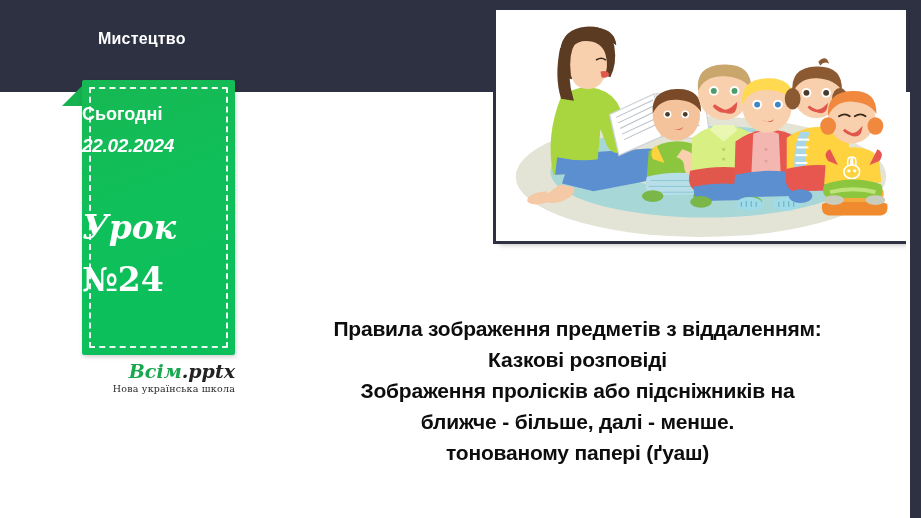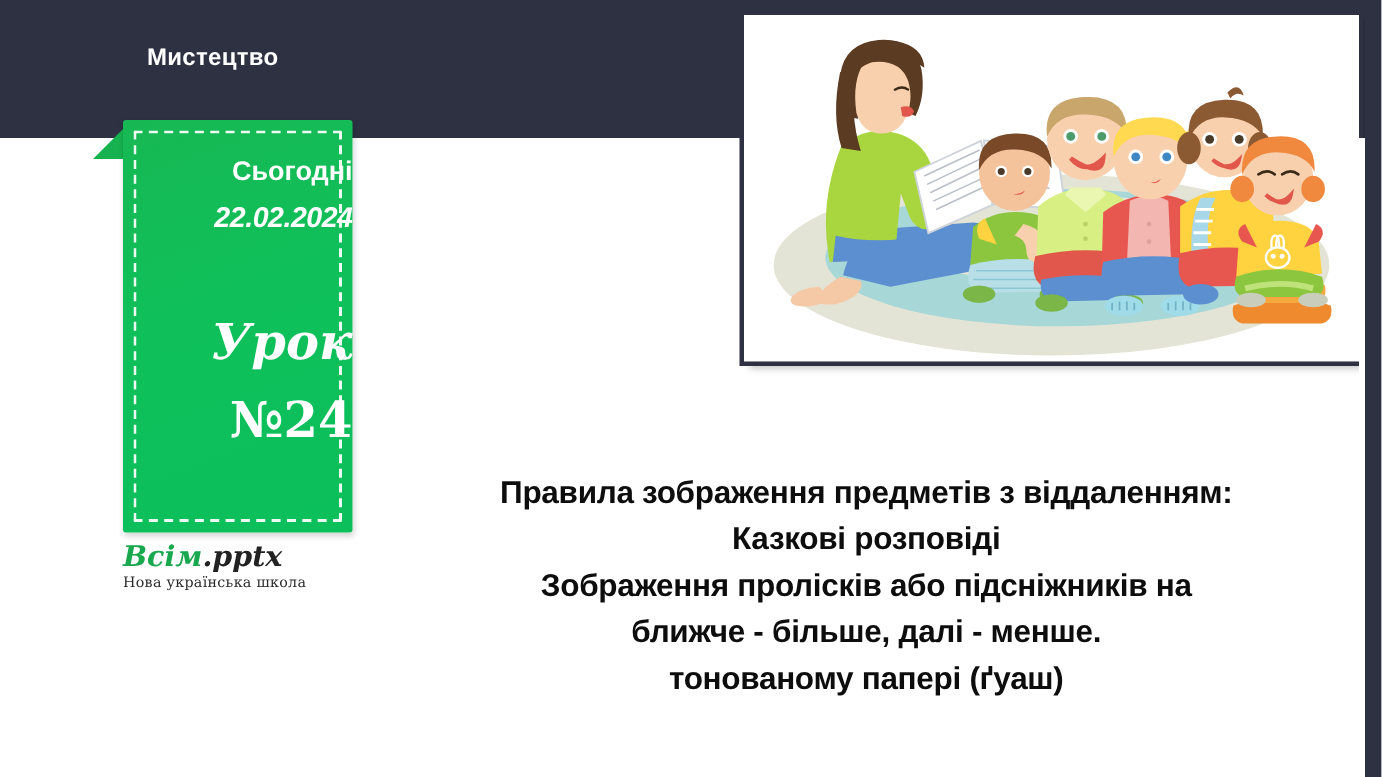--- a/index.html
+++ b/index.html
@@ -87,23 +87,22 @@
     top: 7px;
     right: 7px;
     bottom: 7px;
     border: 2px dashed rgba(255,255,255,0.92);
     border-radius: 1px;
     pointer-events: none;
   }
   .card-text {
     position: absolute;
     width: 100%;
-    text-align: right;
+    text-align: left;
     color: #ffffff;
-    padding-left: 24px;
   }
   #card-today {
     top: 24px;
     font-size: 18px;
     font-weight: bold;
   }
   #card-date {
     top: 55px;
     font-size: 19px;
     font-weight: bold;
@@ -123,21 +122,21 @@
     font-size: 33px;
     font-weight: bold;
   }
 
   
   #logo {
     position: absolute;
     left: 82px;
     top: 360px;
     width: 153px;
-    text-align: left;
+    text-align: right;
   }
   #logo-main {
     font-family: "DejaVu Serif", serif;
     font-style: italic;
     font-weight: bold;
     font-size: 19px;
     line-height: 22px;
     white-space: nowrap;
   }
   #logo-vsim { color: #18a84e; }

